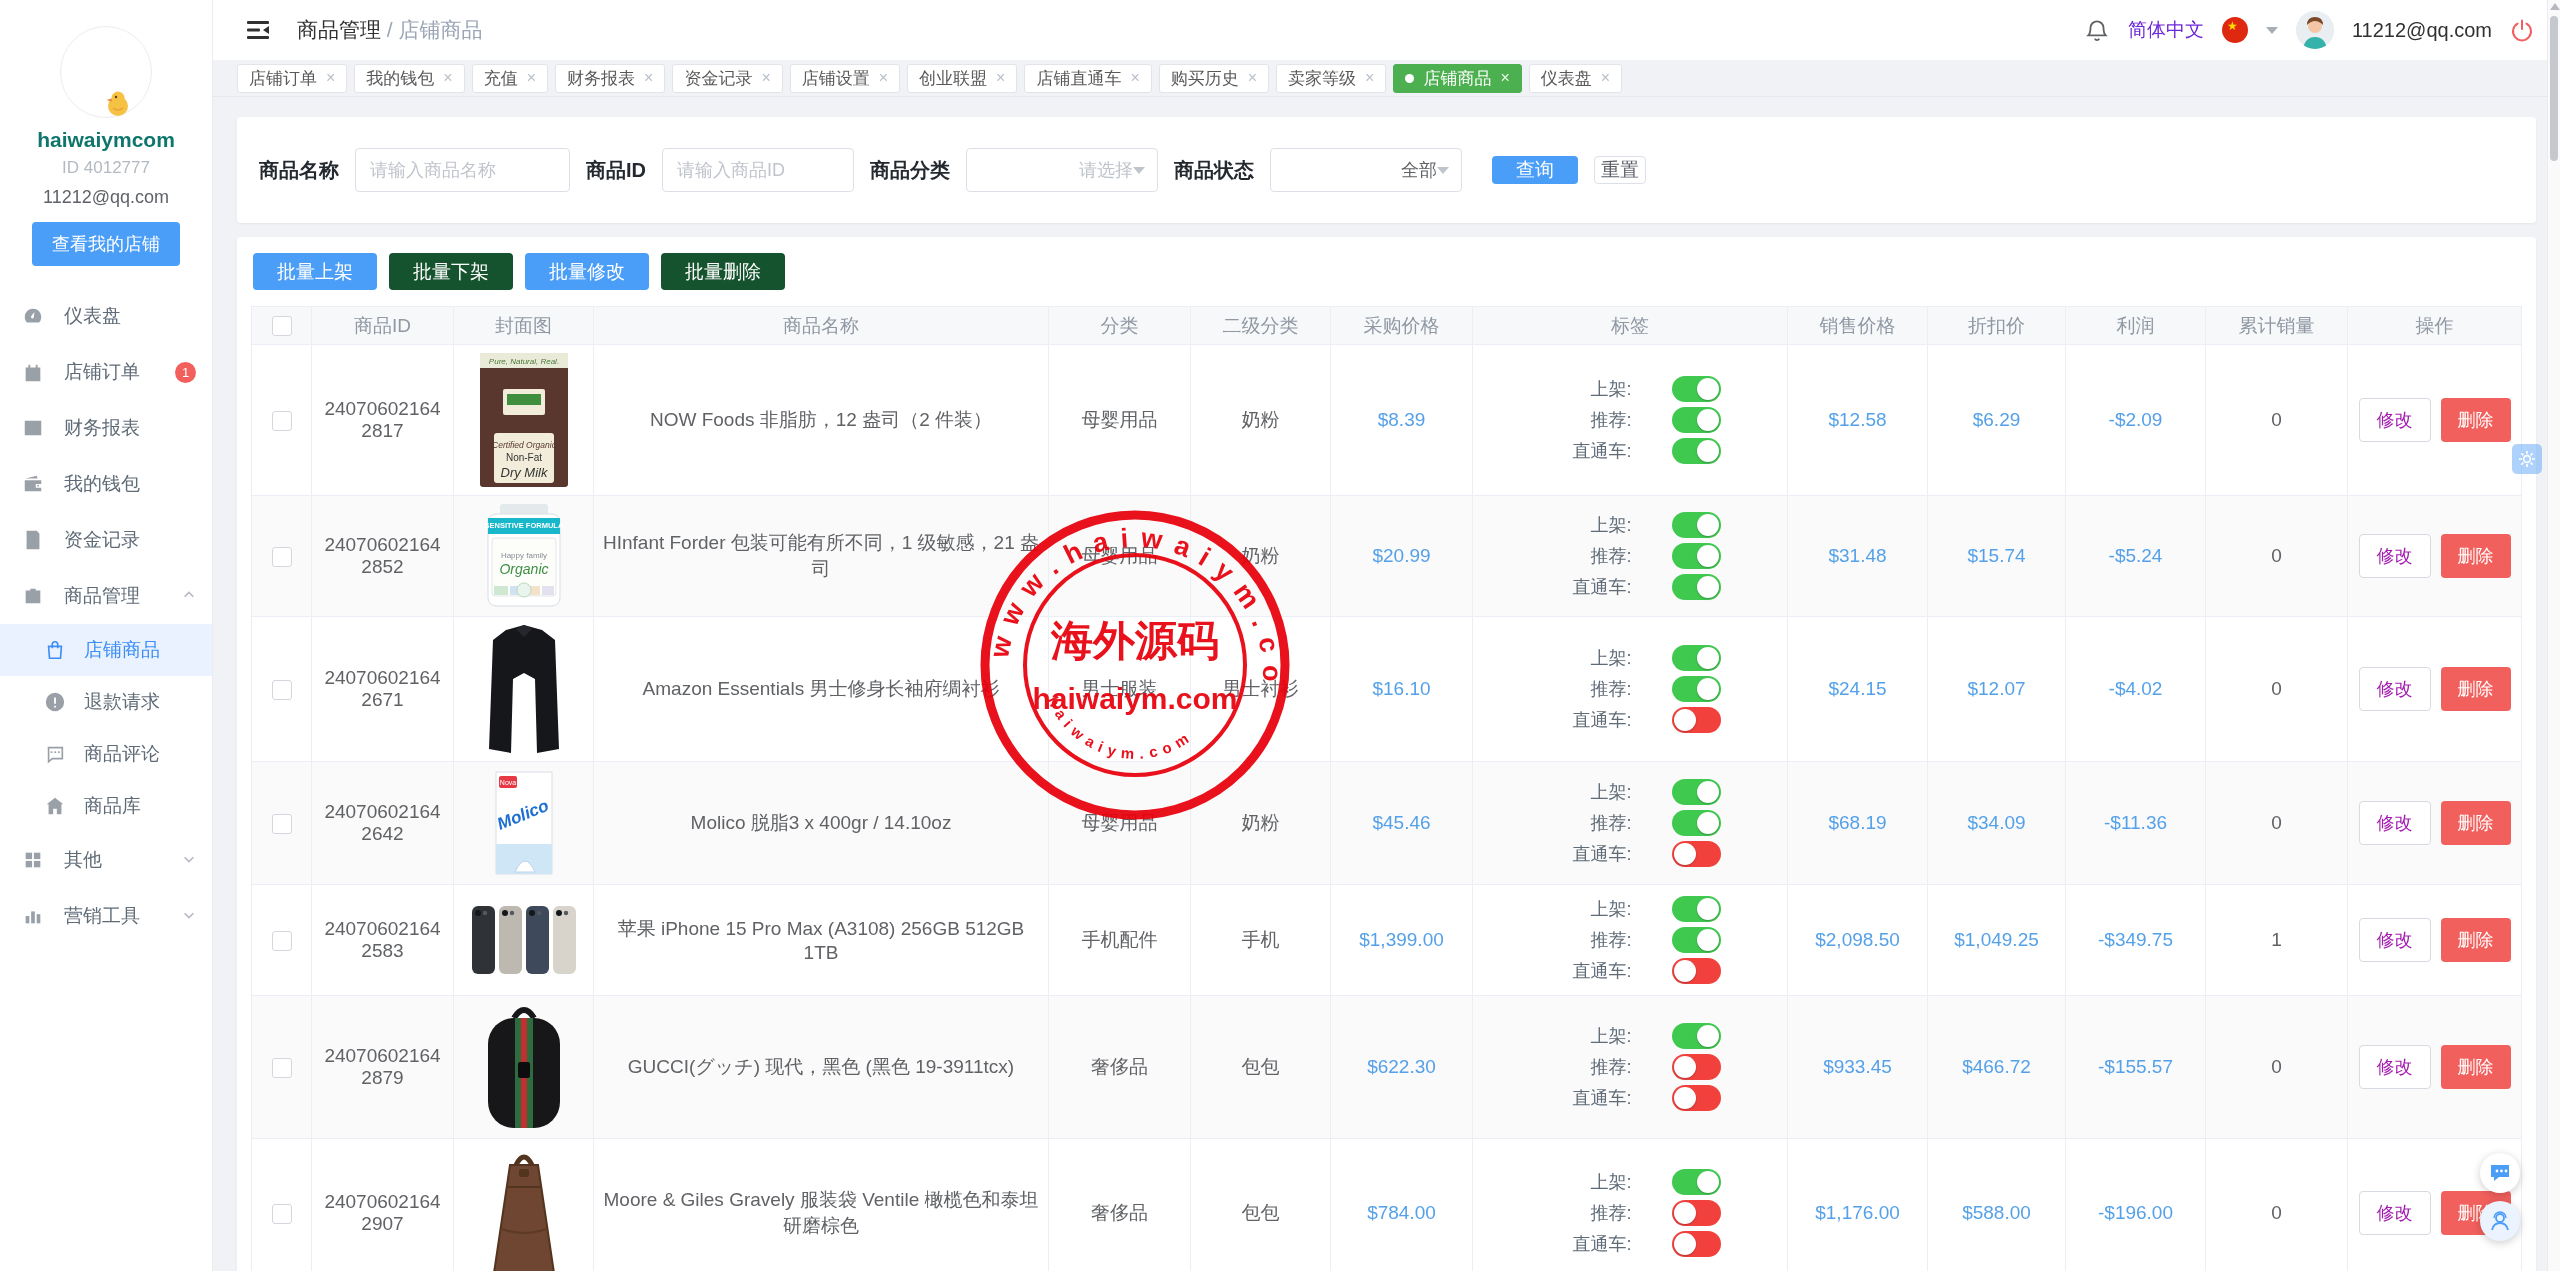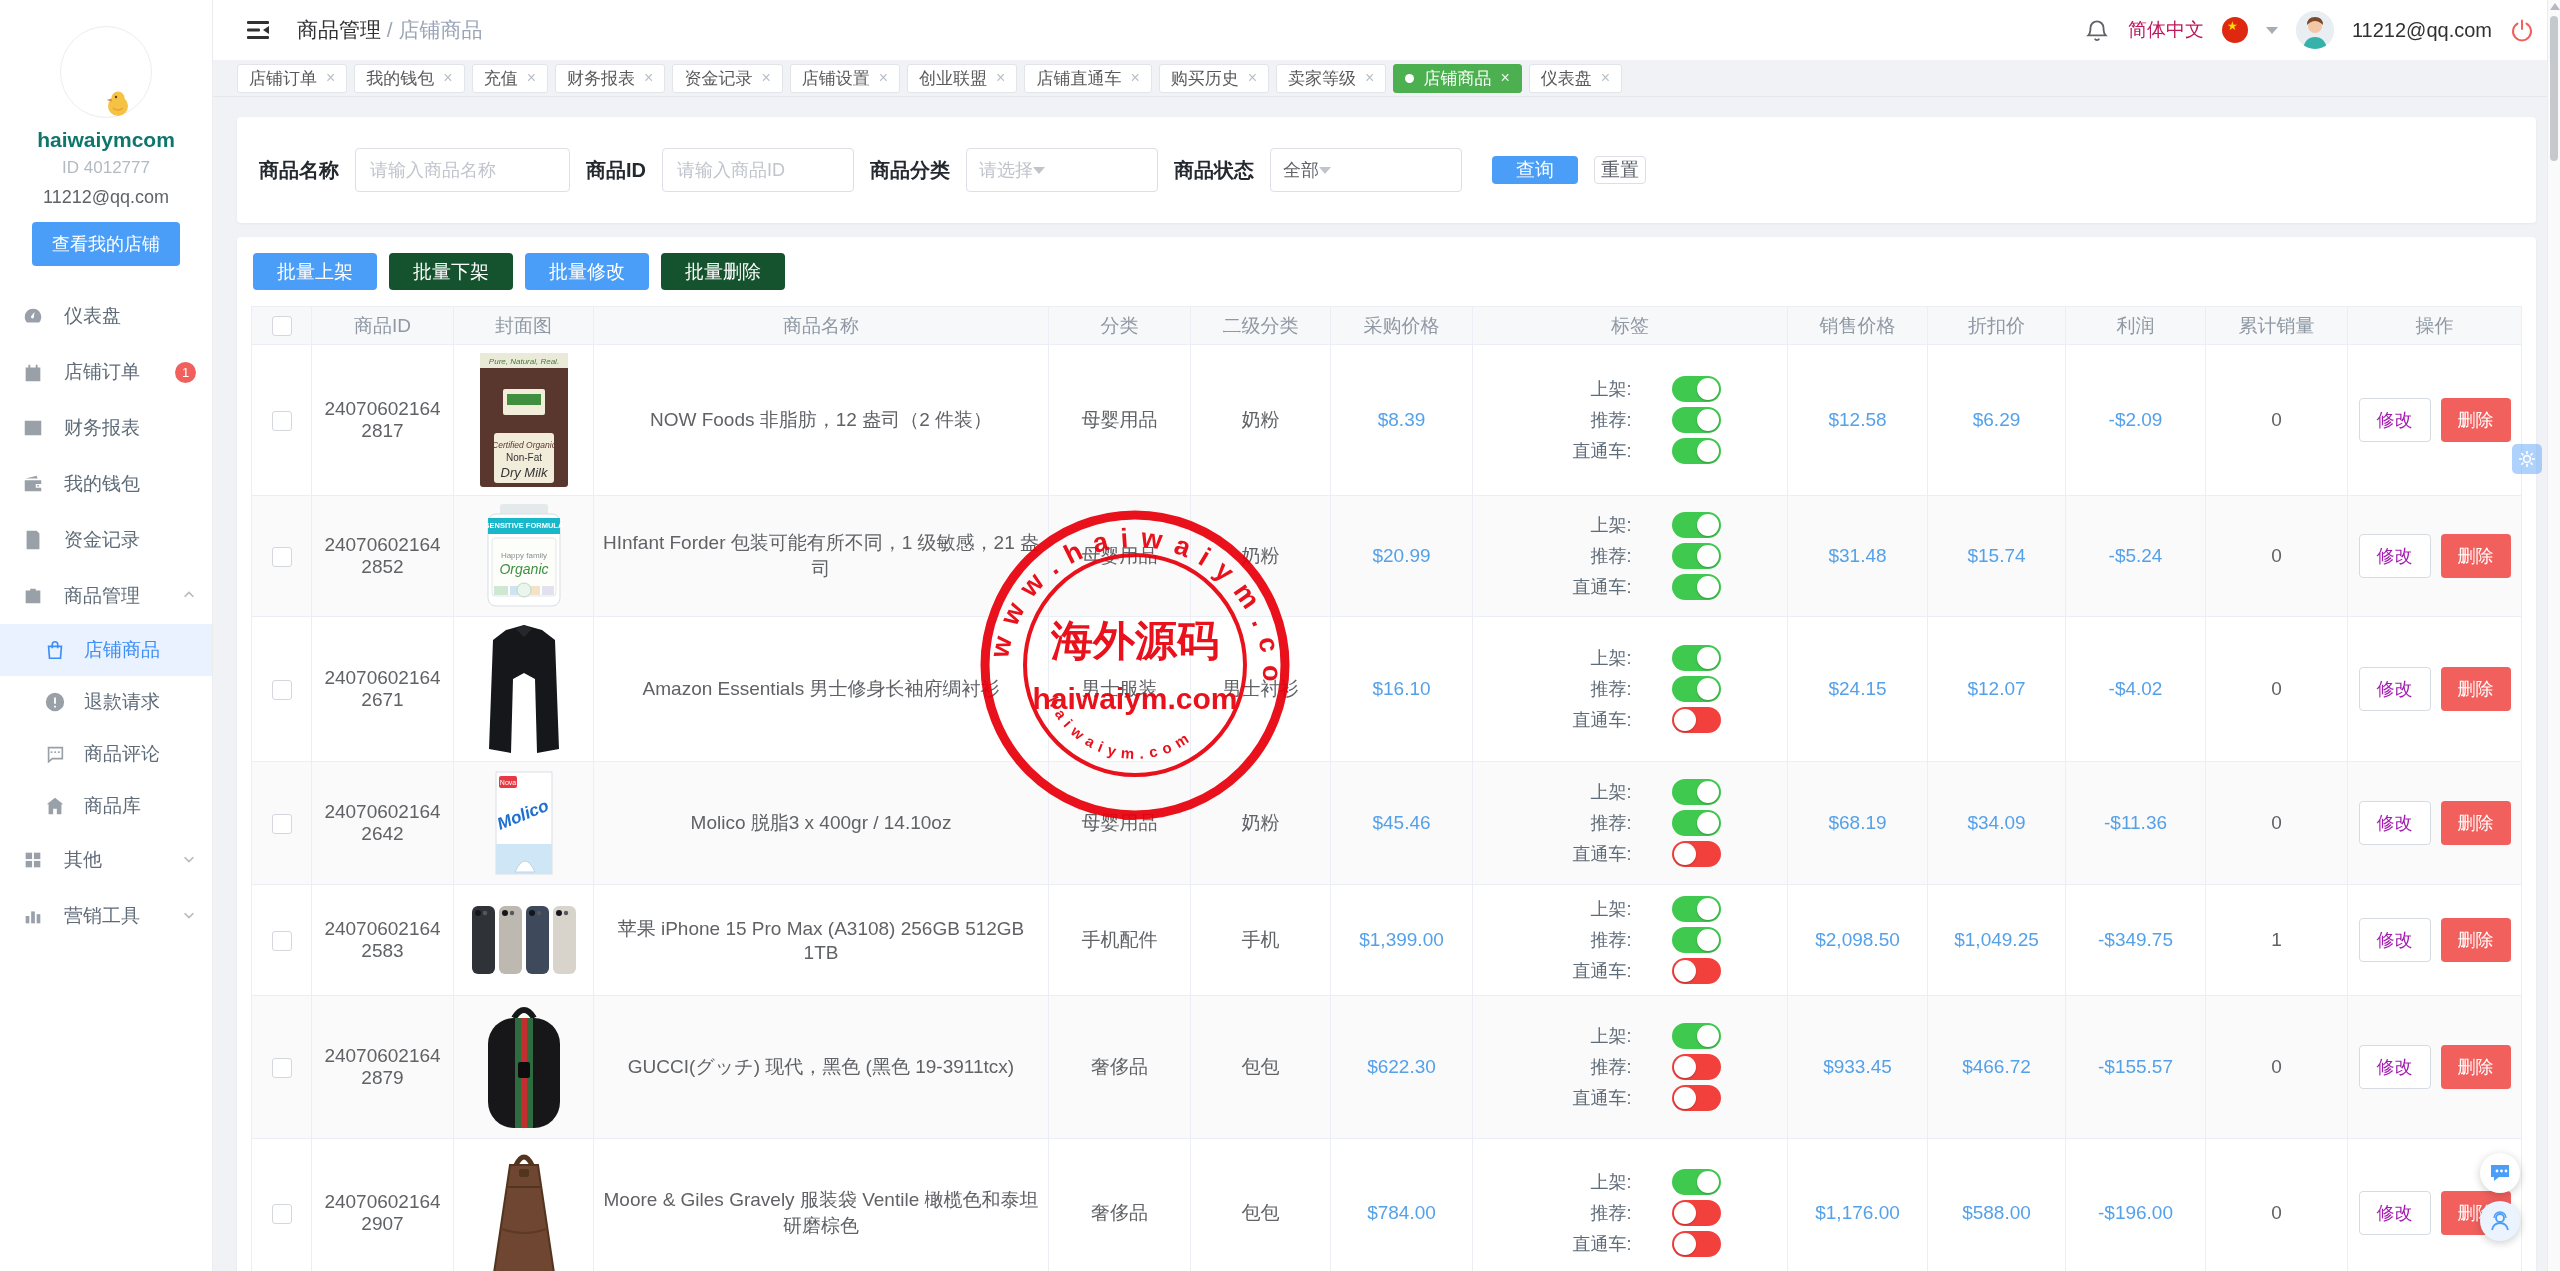--- a/index.html
+++ b/index.html
@@ -37,21 +37,21 @@
   
   .main { position:absolute; left:213px; top:0; right:0; height:100%; }
 
   .topbar { height:60px; background:#fff; display:flex; align-items:center; padding:0 26px 0 32px; }
   .hamburger { cursor:pointer; display:flex; align-items:center; }
   .breadcrumb { margin-left:26px; font-size:21px; }
   .bc-current { color:#303133; }
   .bc-sep, .bc-page { color:#9aa5b5; }
   .topbar-right { margin-left:auto; display:flex; align-items:center; gap:18px; }
   .bell { cursor:pointer; display:flex; }
-  .lang { font-size:19px; color:#be185d; cursor:pointer; }
+  .lang { font-size:19px; color:#6d28d9; cursor:pointer; }
   .flag { width:26px; height:26px; border-radius:50%; background:#de2910; position:relative; display:inline-block; }
   .flag span { position:absolute; left:5px; top:2px; color:#ffde00; font-size:12px; }
   .caret-down { width:0; height:0; border-left:6px solid transparent; border-right:6px solid transparent;
     border-top:7px solid #a7adb5; cursor:pointer; }
   .user-avatar { width:38px; height:38px; border-radius:50%; background:#e9ecf0; overflow:hidden; cursor:pointer; }
   .user-email { font-size:20px; color:#303133; }
   .power { cursor:pointer; display:flex; }
 
   .tabstrip { height:37px; background:#f0f2f5; border-bottom:1px solid #e4e7ed; display:flex;
     align-items:center; padding:0 24px; gap:7px; }
@@ -65,21 +65,21 @@
   .content { padding:20px 24px 0 24px; }
   .card { background:#fff; border-radius:4px; box-shadow:0 1px 3px rgba(0,0,0,.05); }
 
   
   .filter-card { height:106px; display:flex; align-items:center; padding:0 22px; gap:16px; margin-bottom:14px; }
   .f-label { font-size:20px; font-weight:bold; color:#24292f; white-space:nowrap; }
   .f-input { width:215px; height:44px; border:1px solid #dcdfe6; border-radius:4px; padding:0 14px;
     font-size:18px; color:#606266; font-family:inherit; outline:none; }
   .f-input::placeholder { color:#c0c4cc; }
   .f-select { width:192px; height:44px; border:1px solid #dcdfe6; border-radius:4px; padding:0 12px;
-    display:flex; align-items:center; justify-content:flex-start; cursor:pointer; background:#fff; }
+    display:flex; align-items:center; justify-content:flex-end; cursor:pointer; background:#fff; }
   .f-select .sel-text { font-size:18px; color:#c0c4cc; }
   .f-select .sel-text.dark { color:#606266; }
   .sel-chevron { width:0; height:0; border-left:6px solid transparent; border-right:6px solid transparent;
     border-top:7px solid #c0c4cc; }
   .btn { height:28px; border:none; border-radius:4px; font-size:19px; cursor:pointer; font-family:inherit; }
   .btn-primary { background:#4b9ef8; color:#fff; padding:0 24px; margin-left:14px; }
   .btn-plain { background:#fff; color:#5a5e66; border:1px solid #dcdfe6; padding:0 6px; }
 
   
   .table-card { padding:14px; }

